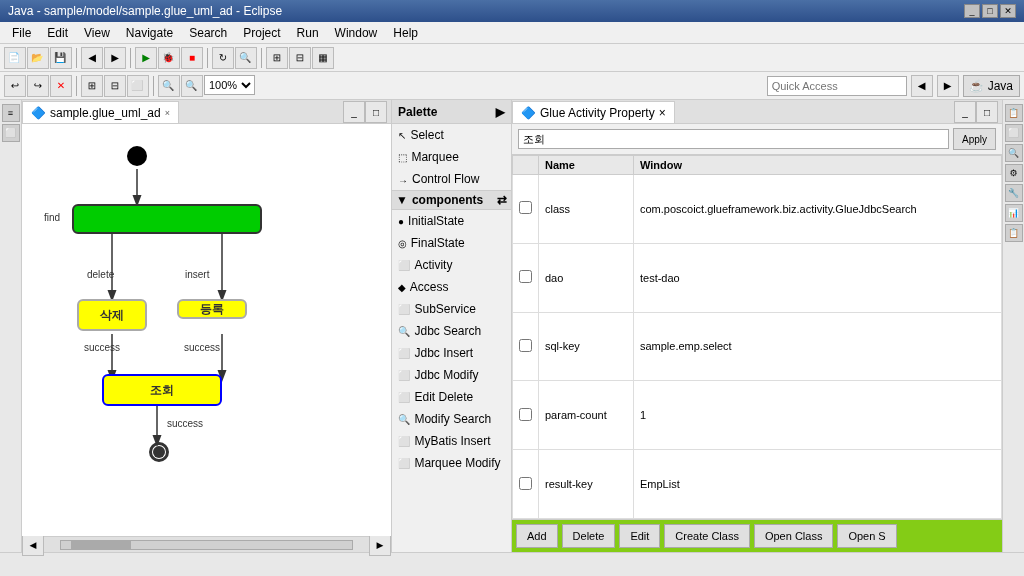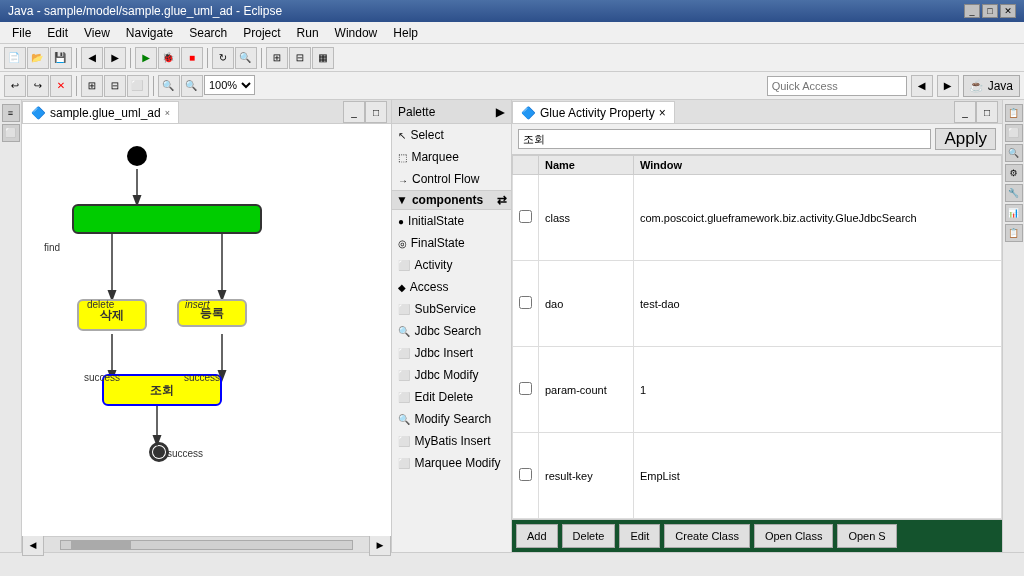--- a/index.html
+++ b/index.html
@@ -178,21 +178,21 @@
       flex-direction: column;
     }
     .palette-header {
       background: #ddd;
       height: 24px;
       display: flex;
       align-items: center;
       padding: 0 6px;
       border-bottom: 1px solid #ccc;
       justify-content: space-between;
-      font-weight: normal;
+      font-weight: bold;
     }
     .palette-item {
       display: flex;
       align-items: center;
       padding: 3px 6px;
       gap: 4px;
       cursor: pointer;
       font-size: 11px;
       height: 22px;
     }
@@ -253,21 +253,21 @@
       background: #f0f0f0;
     }
     .property-search-input {
       flex: 1; height: 20px;
       border: 1px solid #aaa;
       padding: 0 4px; font-size: 11px;
     }
     .apply-btn {
       height: 22px; padding: 0 8px;
       background: #e0e0e0; border: 1px solid #aaa;
-      cursor: pointer; font-size: 17px;
+      cursor: pointer; font-size: 10px;
     }
 
     
     .prop-table {
       width: 100%;
       border-collapse: collapse;
       flex: 1;
     }
     .prop-table th {
       background: #e8e8e8;
@@ -283,21 +283,21 @@
       font-size: 11px;
       margin-left: 28px;
     }
 
     
     .prop-buttons {
       display: flex;
       padding: 4px;
       gap: 4px;
       border-top: 1px solid #ccc;
-      background: #14532d;
+      background: #84cc16;
     }
     .prop-btn {
       height: 24px; padding: 0 10px;
       background: #e0e0e0; border: 1px solid #aaa;
       cursor: pointer; font-size: 11px;
     }
 
     
     .right-sidebar {
       width: 22px;
@@ -349,21 +349,20 @@
       top: 0; left: 0;
       width: 100%; height: 100%;
       pointer-events: none;
     }
 
     
     .diag-label {
       position: absolute;
       font-size: 10px;
       color: #333;
-      margin-top: 30px;
     }
 
     .zoom-select {
       height: 20px;
       border: 1px solid #aaa;
       font-size: 11px;
       background: white;
     }
   </style>
 </head>
@@ -502,35 +501,35 @@
       </svg>
 
       <div class="start-node" style="left:105px; top:22px;"></div>
 
       <div class="activity-box green-box" style="left:50px; top:80px; width:190px; height:30px;"></div>
 
       <div class="activity-box yellow-box" style="left:55px; top:175px; width:70px; height:32px;">
         <span>삭제</span>
       </div>
 
-      <div class="activity-box yellow-box" style="left:155px; top:175px; width:70px; height:28px;">
+      <div class="activity-box yellow-box" style="left:155px; top:175px; width:70px; height:20px;">
         <span>등록</span>
       </div>
 
       <div class="activity-box yellow-selected" style="left:80px; top:250px; width:120px; height:32px;">
         <span>조회</span>
       </div>
 
       <div style="position:absolute; left:127px; top:318px; width:20px; height:20px; border-radius:50%; border:3px solid #333; background:transparent; display:flex; align-items:center; justify-content:center;">
         <div style="width:12px; height:12px; background:#333; border-radius:50%;"></div>
       </div>
 
       <div class="diag-label" style="left:22px; top:88px;">find</div>
       <div class="diag-label" style="left:65px; top:145px;">delete</div>
-      <div class="diag-label" style="left:163px; top:145px;font-style:italic;">insert</div>
+      <div class="diag-label" style="left:163px; top:145px;">insert</div>
       <div class="diag-label" style="left:62px; top:218px;">success</div>
       <div class="diag-label" style="left:162px; top:218px;">success</div>
       <div class="diag-label" style="left:145px; top:294px;">success</div>
     </div>
 
     <div class="diagram-scroll">
       <div class="tb-btn" style="font-size:9px;">◀</div>
       <div class="scroll-track">
         <div class="scroll-thumb"></div>
       </div>
@@ -651,20 +650,27 @@
     <td>
       <input type="checkbox" style="">
     </td>
     <td>dao</td>
     <td>test-dao</td>
   </tr>
             <tr>
     <td>
       <input type="checkbox" style="">
     </td>
+    <td>sql-key</td>
+    <td>sample.emp.select</td>
+  </tr>
+            <tr>
+    <td>
+      <input type="checkbox" style="">
+    </td>
     <td>param-count</td>
     <td>1</td>
   </tr>
             <tr>
     <td>
       <input type="checkbox" style="">
     </td>
     <td>result-key</td>
     <td>EmpList</td>
   </tr>

